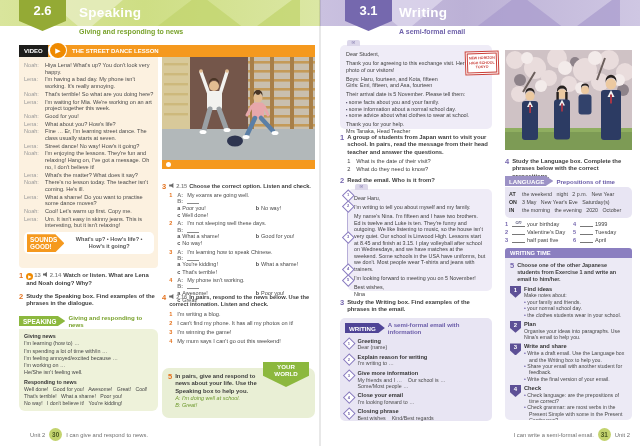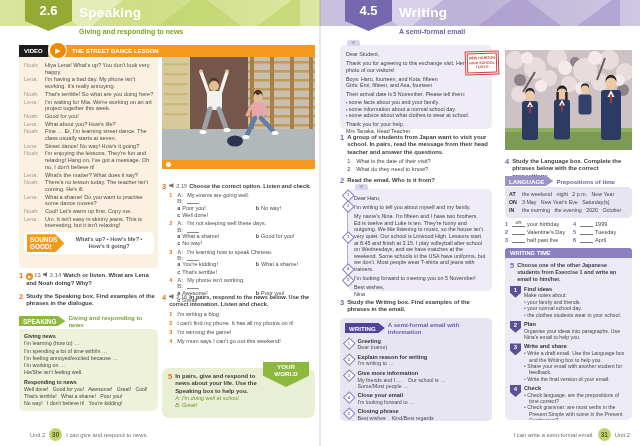--- a/index.html
+++ b/index.html
@@ -9,21 +9,21 @@
   
   .band{position:absolute;top:0;width:320px;height:26px;overflow:hidden}
   .band.green{left:0;background:linear-gradient(90deg,#d9e59c,#cede84 45%,#dbe7a4)}
   .band.purple{left:320px;background:linear-gradient(90deg,#cac1e0,#bcb1d6 45%,#cfc7e3)}
   .chev{position:absolute;top:-6px;height:38px}
   .chev.c1g{left:150px;width:150px;background:#c2d46e;clip-path:polygon(0 100%,33% 0,66% 100%,100% 0,100% 100%);opacity:.75}
   .chev.c2g{left:40px;width:90px;background:#e7eec2;clip-path:polygon(0 0,50% 100%,100% 0);opacity:.8}
   .chev.c1p{left:150px;width:150px;background:#a99cce;clip-path:polygon(0 100%,33% 0,66% 100%,100% 0,100% 100%);opacity:.75}
   .chev.c2p{left:40px;width:90px;background:#ddd7ec;clip-path:polygon(0 0,50% 100%,100% 0);opacity:.8}
   .unit-badge{position:absolute;top:0;width:47px;height:31px;clip-path:polygon(0 0,100% 0,100% 68%,50% 100%,0 68%);color:#fff;font-weight:bold;font-size:13px;text-align:center;line-height:22px;z-index:3}
-  .unit-badge.g{left:25px;background:#94aa35}
+  .unit-badge.g{left:19px;background:#94aa35}
   .unit-badge.p{left:345px;background:#7568ae}
   .page-title{position:absolute;top:5px;font-size:13.5px;font-weight:bold;color:#fff;z-index:3;letter-spacing:.3px}
   .page-sub{position:absolute;top:28px;font-size:7px;font-weight:bold}
 
   
   .video-bar{position:absolute;left:19px;top:45px;width:296px;height:12px;background:#f5991e}
   .video-label{position:absolute;left:19px;top:45px;height:12px;line-height:12px;background:#1d1d1b;color:#fff;font-size:6px;font-weight:bold;padding:0 5px;z-index:2}
   .playbtn{position:absolute;left:48px;top:41px;width:19px;height:19px;border-radius:50%;background:#fff;display:flex;align-items:center;justify-content:center;z-index:3}
   .playbtn .inner{width:15px;height:15px;border-radius:50%;background:#ef8a00;color:#fff;font-size:7px;display:flex;align-items:center;justify-content:center;padding-left:1px}
   .video-title{position:absolute;left:72px;top:48px;font-size:6px;font-weight:bold;color:#fff;z-index:2}
@@ -452,21 +452,21 @@
   <div class="foot" style="left:30px">
     <span>Unit 2</span>
     <span class="pagenum">30</span>
     <span>I can give and respond to news.</span>
   </div>
 
   <div class="band purple">
       <div class="chev c1p"></div>
       <div class="chev c2p"></div>
     </div>
-  <div class="unit-badge p">4.5</div>
+  <div class="unit-badge p">3.1</div>
   <div class="page-title" style="left:399px">Writing</div>
   <div class="page-sub" style="left:399px;color:#7063ab">A semi-formal email</div>
 
   <div class="mail" style="left:340px;top:45px;width:152px;height:84px">
     <div class="mailtab">✉</div>
     <p>Dear Student,</p>
     <p>Thank you for agreeing to this exchange visit. Here's a photo of our visitors!</p>
     <p style="margin-bottom:0">Boys: Haru, fourteen, and Kota, fifteen</p>
     <p>Girls: Emi, fifteen, and Asa, fourteen</p>
     <p style="margin-bottom:1px">Their arrival date is 5 November. Please tell them:</p>

